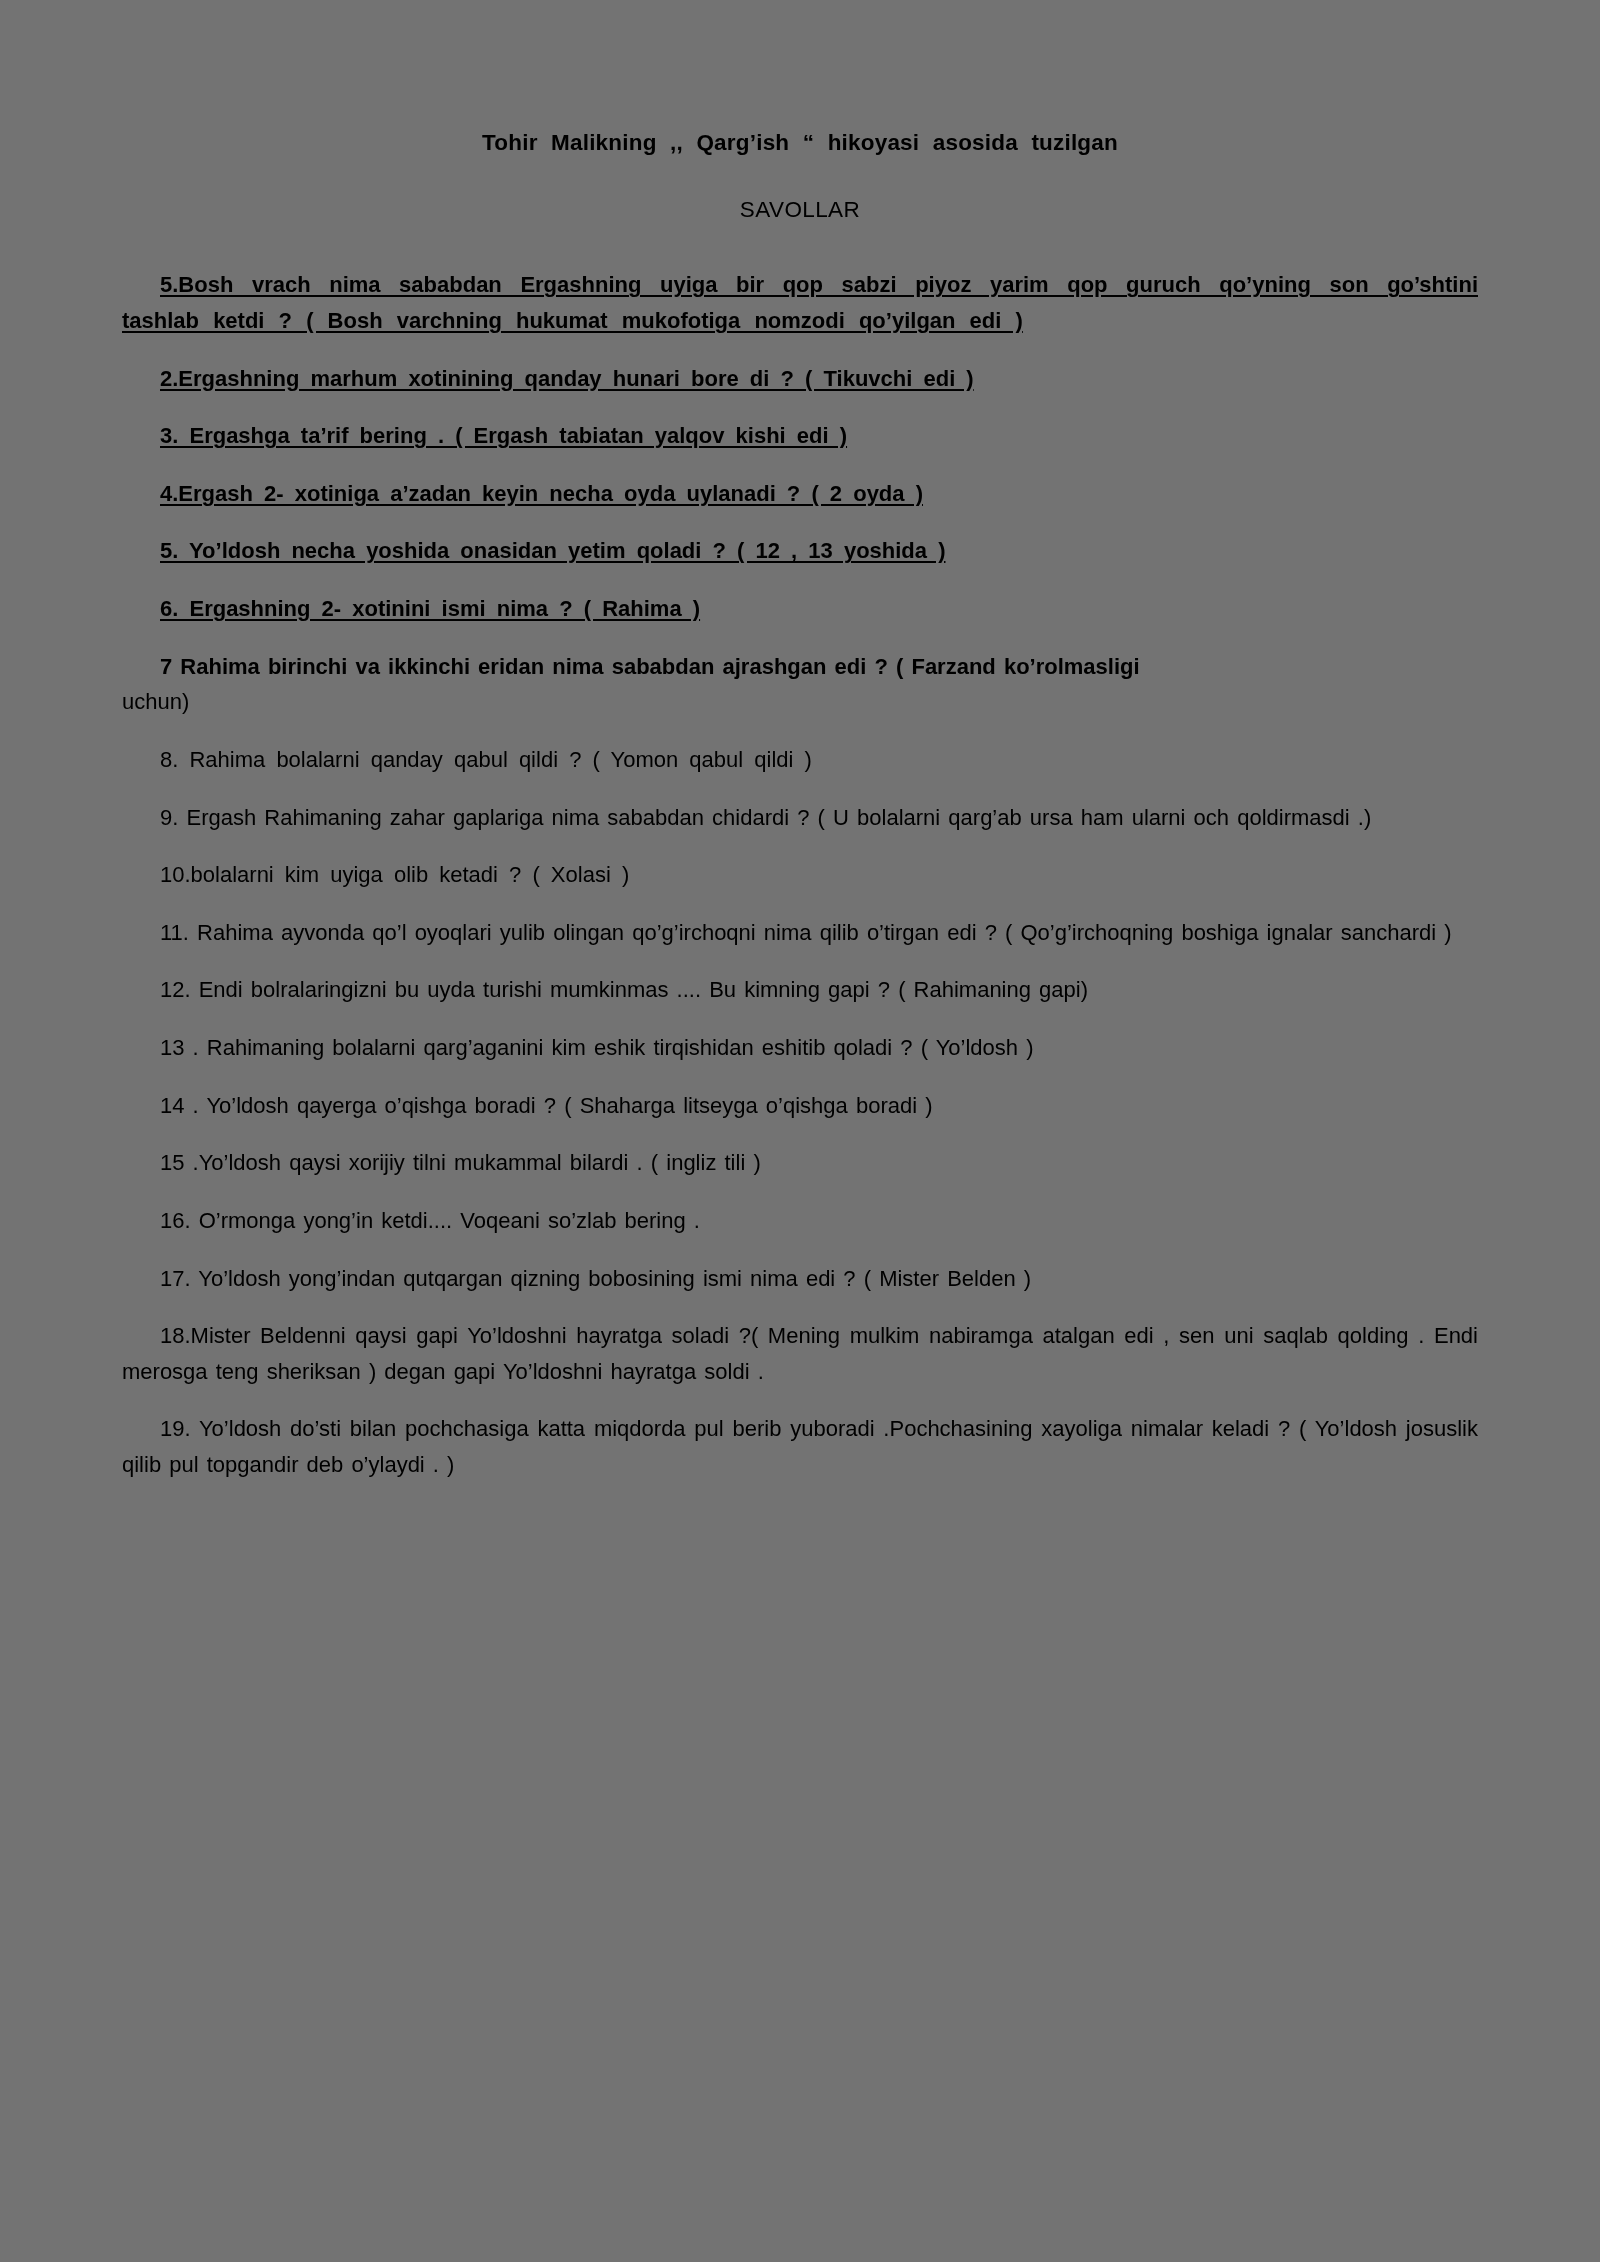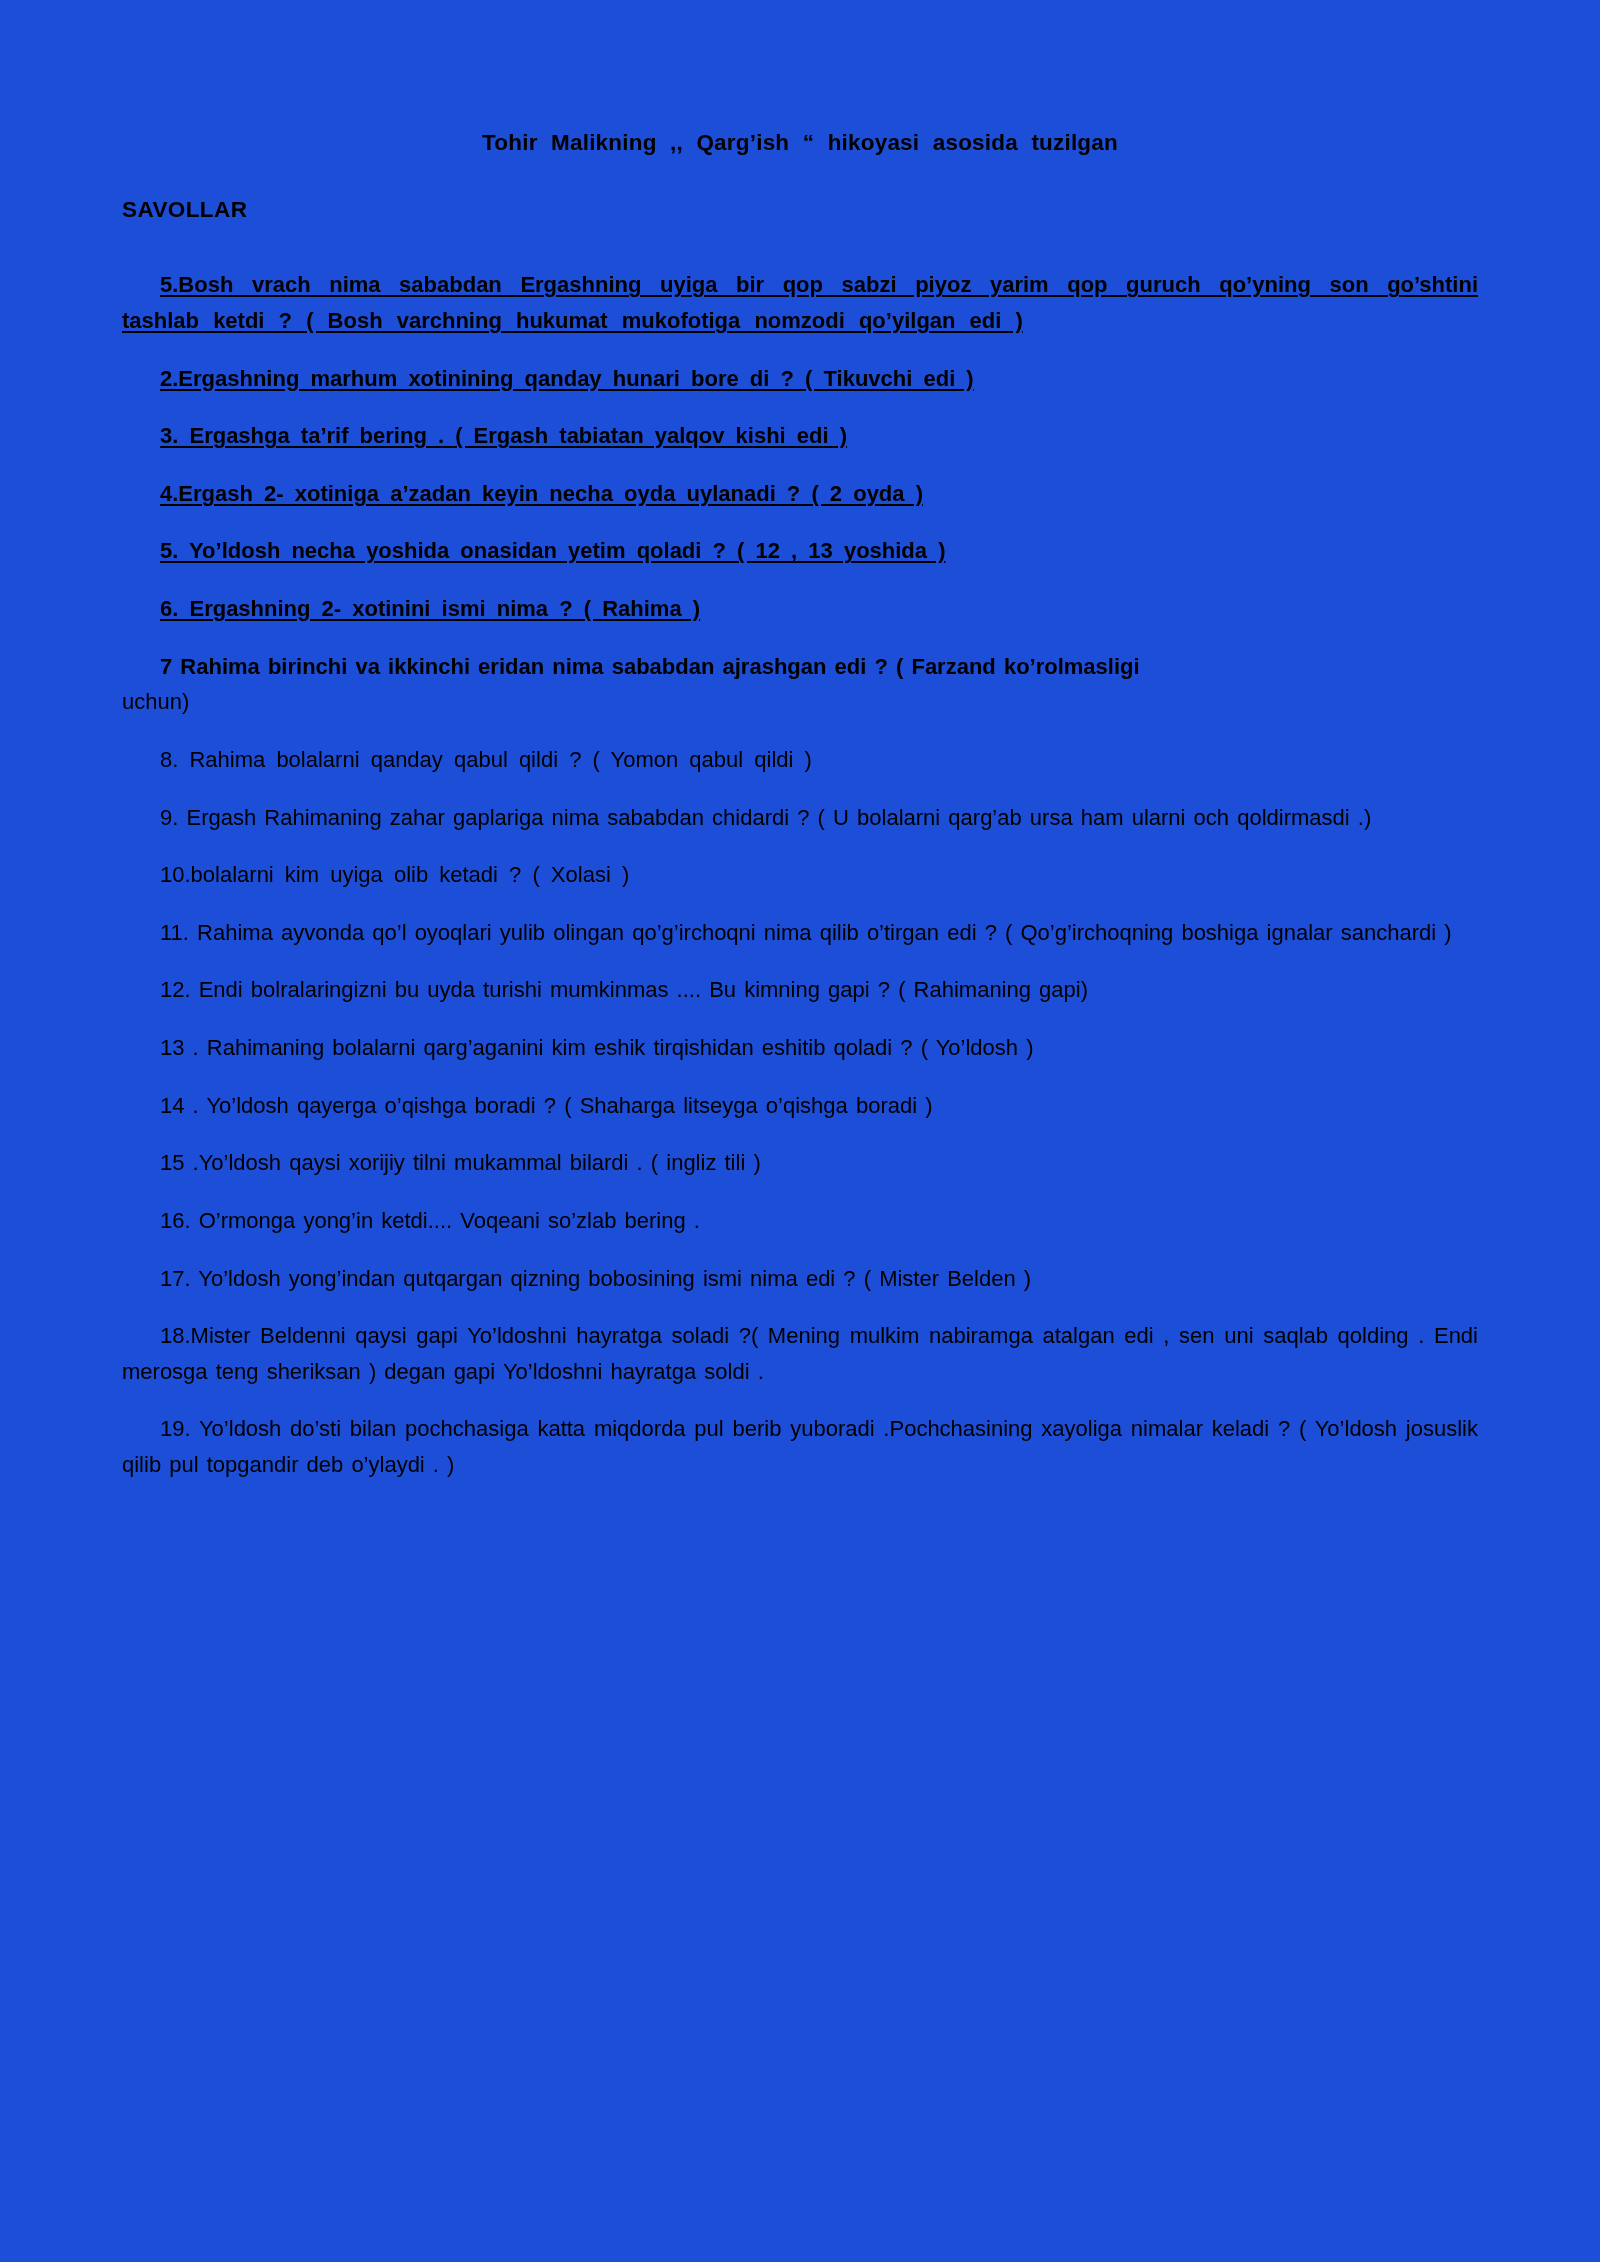--- a/index.html
+++ b/index.html
@@ -11,34 +11,35 @@
     width: 1600px;
     min-height: 2262px;
     font-family: "Liberation Sans", sans-serif;
     color: #000000;
   }
   .page {
     width: 1600px;
     min-height: 2262px;
     box-sizing: border-box;
     padding: 128px 122px 60px 122px;
-    background: #1d4ed8;
+    background: #737373;
   }
   .doc-title {
     text-align: center;
     font-size: 22.5px;
     font-weight: bold;
     letter-spacing: 0.2px;
     word-spacing: 7px;
     margin: 0 0 40px 0;
     line-height: 1.3;
   }
   .doc-subtitle {
+    text-align: center;
     font-size: 22.5px;
-    font-weight: bold;
+    font-weight: normal;
     margin: 0 0 44px 0;
     letter-spacing: 0.4px;
   }
   .q {
     font-size: 22px;
     line-height: 1.62;
     margin: 0 0 22px 0;
     text-align: justify;
     text-justify: inter-word;
     word-spacing: 2px;

